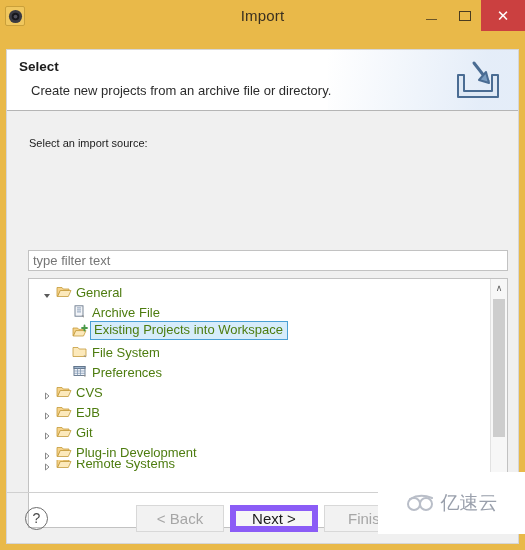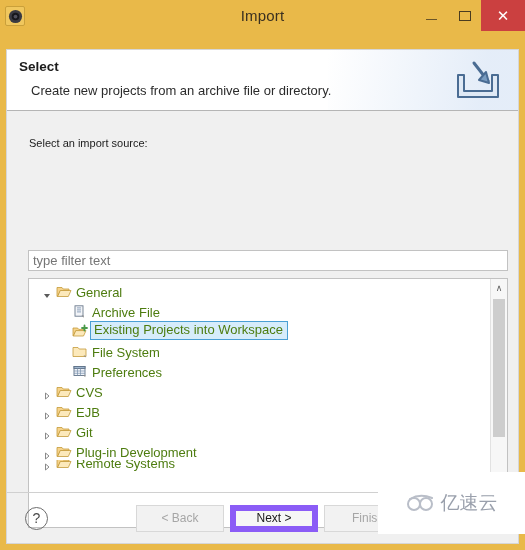--- a/index.html
+++ b/index.html
@@ -127,21 +127,21 @@
     margin-left:18px;width:23px;height:23px;border-radius:50%;
     border:1.5px solid #6d6d6d;color:#4a4a4a;
     display:flex;align-items:center;justify-content:center;
     font-size:14px;box-sizing:border-box;
   }
   .btns{margin-left:auto;margin-right:12px;display:flex;gap:6px;}
   .btn{
     width:88px;height:27px;box-sizing:border-box;
     background:#f2f2f2;border:1px solid #cfcfcf;
     font-family:"Liberation Sans","DejaVu Sans",sans-serif;
-    font-size:12px;color:#1b1b1b;
+    font-size:15px;color:#1b1b1b;
     display:flex;align-items:center;justify-content:center;
   }
   .btn.disabled{color:#a6a6a6;background:#f2f2f2;border-color:#d8d8d8;}
   .btn.focus{border:6px solid #8b5cf6;background:#f6f6f6;}
   
   .wm{
     position:absolute;right:0;bottom:16px;width:147px;height:62px;
     background:#ffffff;
     display:flex;align-items:center;justify-content:center;
     gap:5px;z-index:20;

